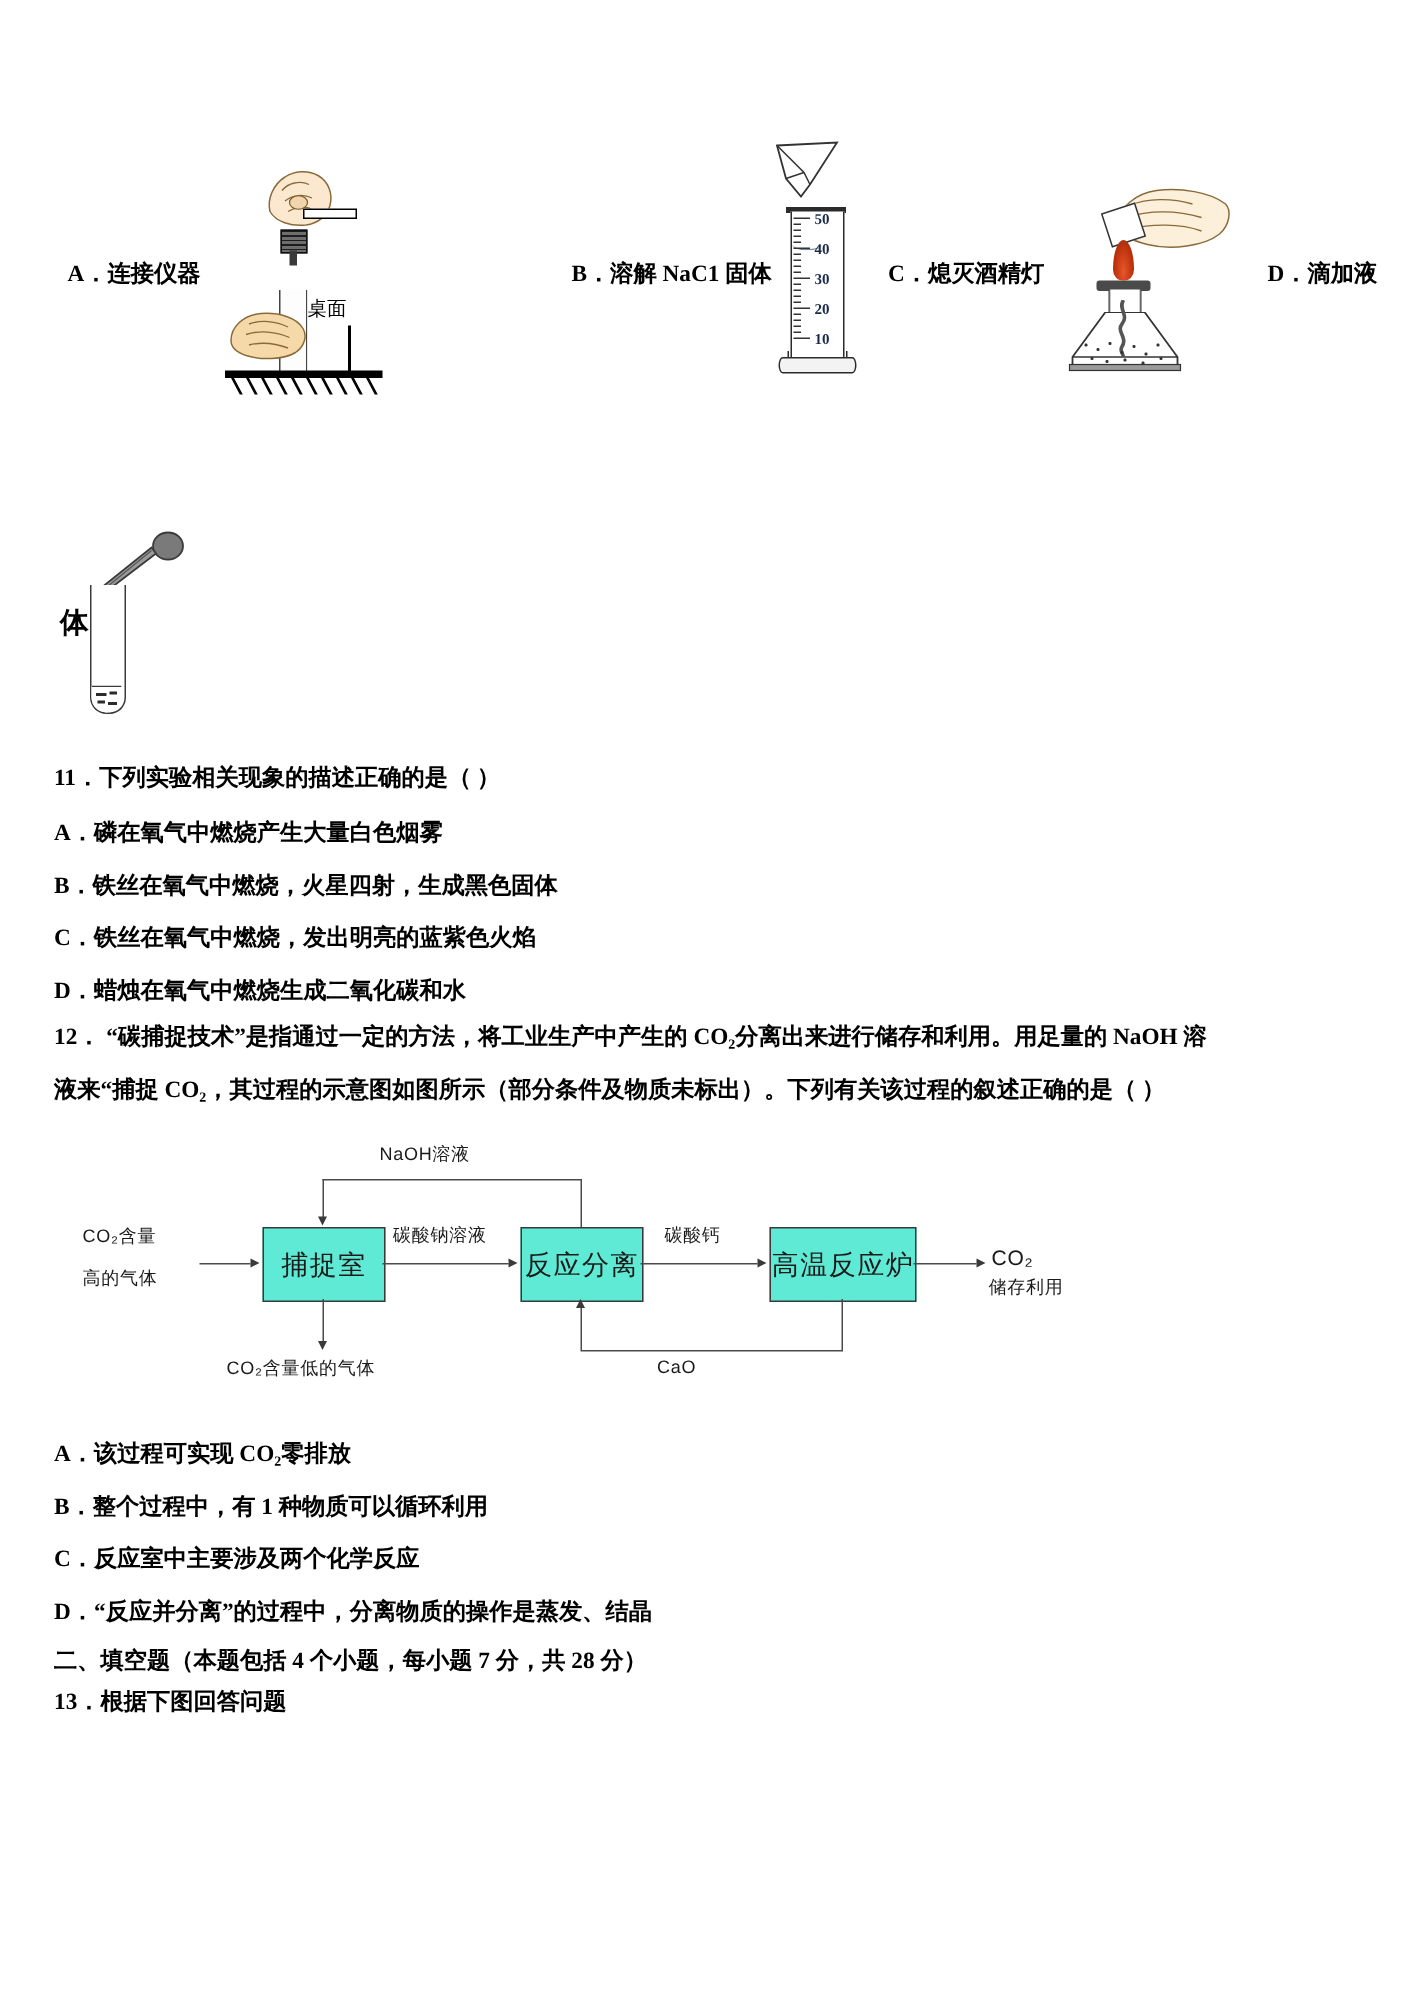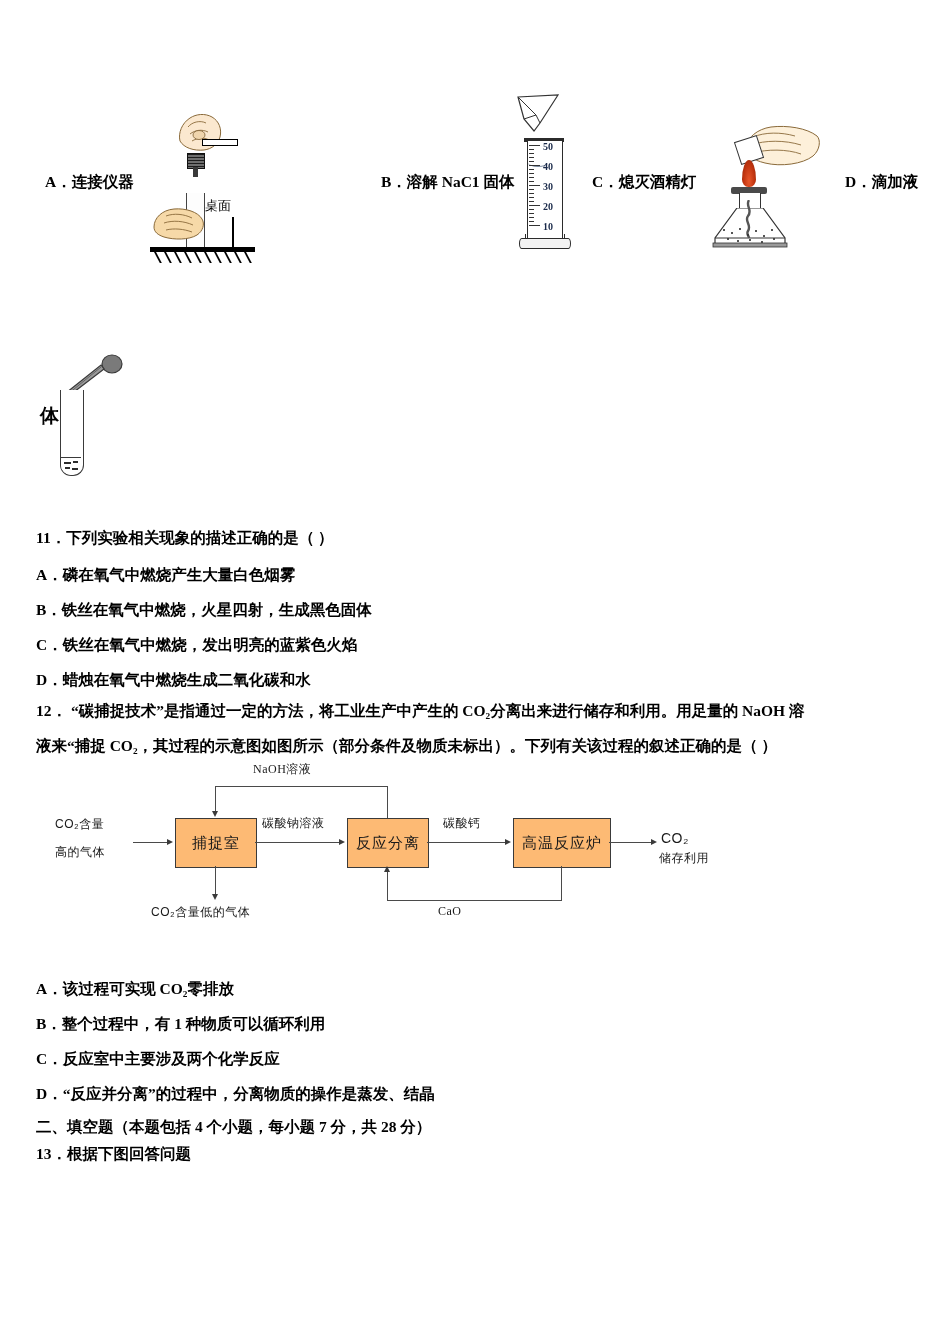--- a/index.html
+++ b/index.html
@@ -173,39 +173,39 @@
     position: absolute; background: #2b2b2b; height: 1.5px;
   }
   .figE .dropper {
     position: absolute; left: 20px; top: 2px; width: 62px; height: 44px;
   }
 
   
   .flow { position: absolute; left: 55px; top: 758px; width: 660px; height: 160px;
           font-family: "Liberation Sans", sans-serif; }
   .fbox {
-    position: absolute; border: 1.2px solid #3a3a3a; background: #fdba74;
+    position: absolute; border: 1.2px solid #3a3a3a; background: #5eead4;
     display: flex; align-items: center; justify-content: center;
-    font-size: 15px; color: #1a1a1a; letter-spacing: 1px;
+    font-size: 18px; color: #1a1a1a; letter-spacing: 1px;
   }
   .fline { position: absolute; background: #4a4a4a; }
   .fline.h { height: 1.2px; }
   .fline.v { width: 1.2px; }
   .farrow { position: absolute; width: 0; height: 0; }
   .farrow.right { border-left: 6px solid #3a3a3a; border-top: 3.6px solid transparent; border-bottom: 3.6px solid transparent; }
   .farrow.down  { border-top: 6px solid #3a3a3a; border-left: 3.6px solid transparent; border-right: 3.6px solid transparent; }
   .farrow.up    { border-bottom: 6px solid #3a3a3a; border-left: 3.6px solid transparent; border-right: 3.6px solid transparent; }
   .flabel {
     position: absolute; font-size: 12px; color: #1a1a1a; white-space: nowrap;
-    font-family: Liberation Serif, serif; letter-spacing: 0.5px;
+    font-family: Liberation Sans, sans-serif; letter-spacing: 0.5px;
   }
   .flabel.serif { font-family: Liberation Sans, sans-serif; }
 
   .qtext { position: absolute; font-size: 15.5px; white-space: nowrap; }
-  .qtext.b { font-weight: bold; margin-top: 20px; }
+  .qtext.b { font-weight: bold; }
 </style>
 </head>
 <body>
 
 <div class="page">
 
   <div class="opt-label" style="left:45px; top:172px;">A．连接仪器</div>
 
   <div class="figA">
 

